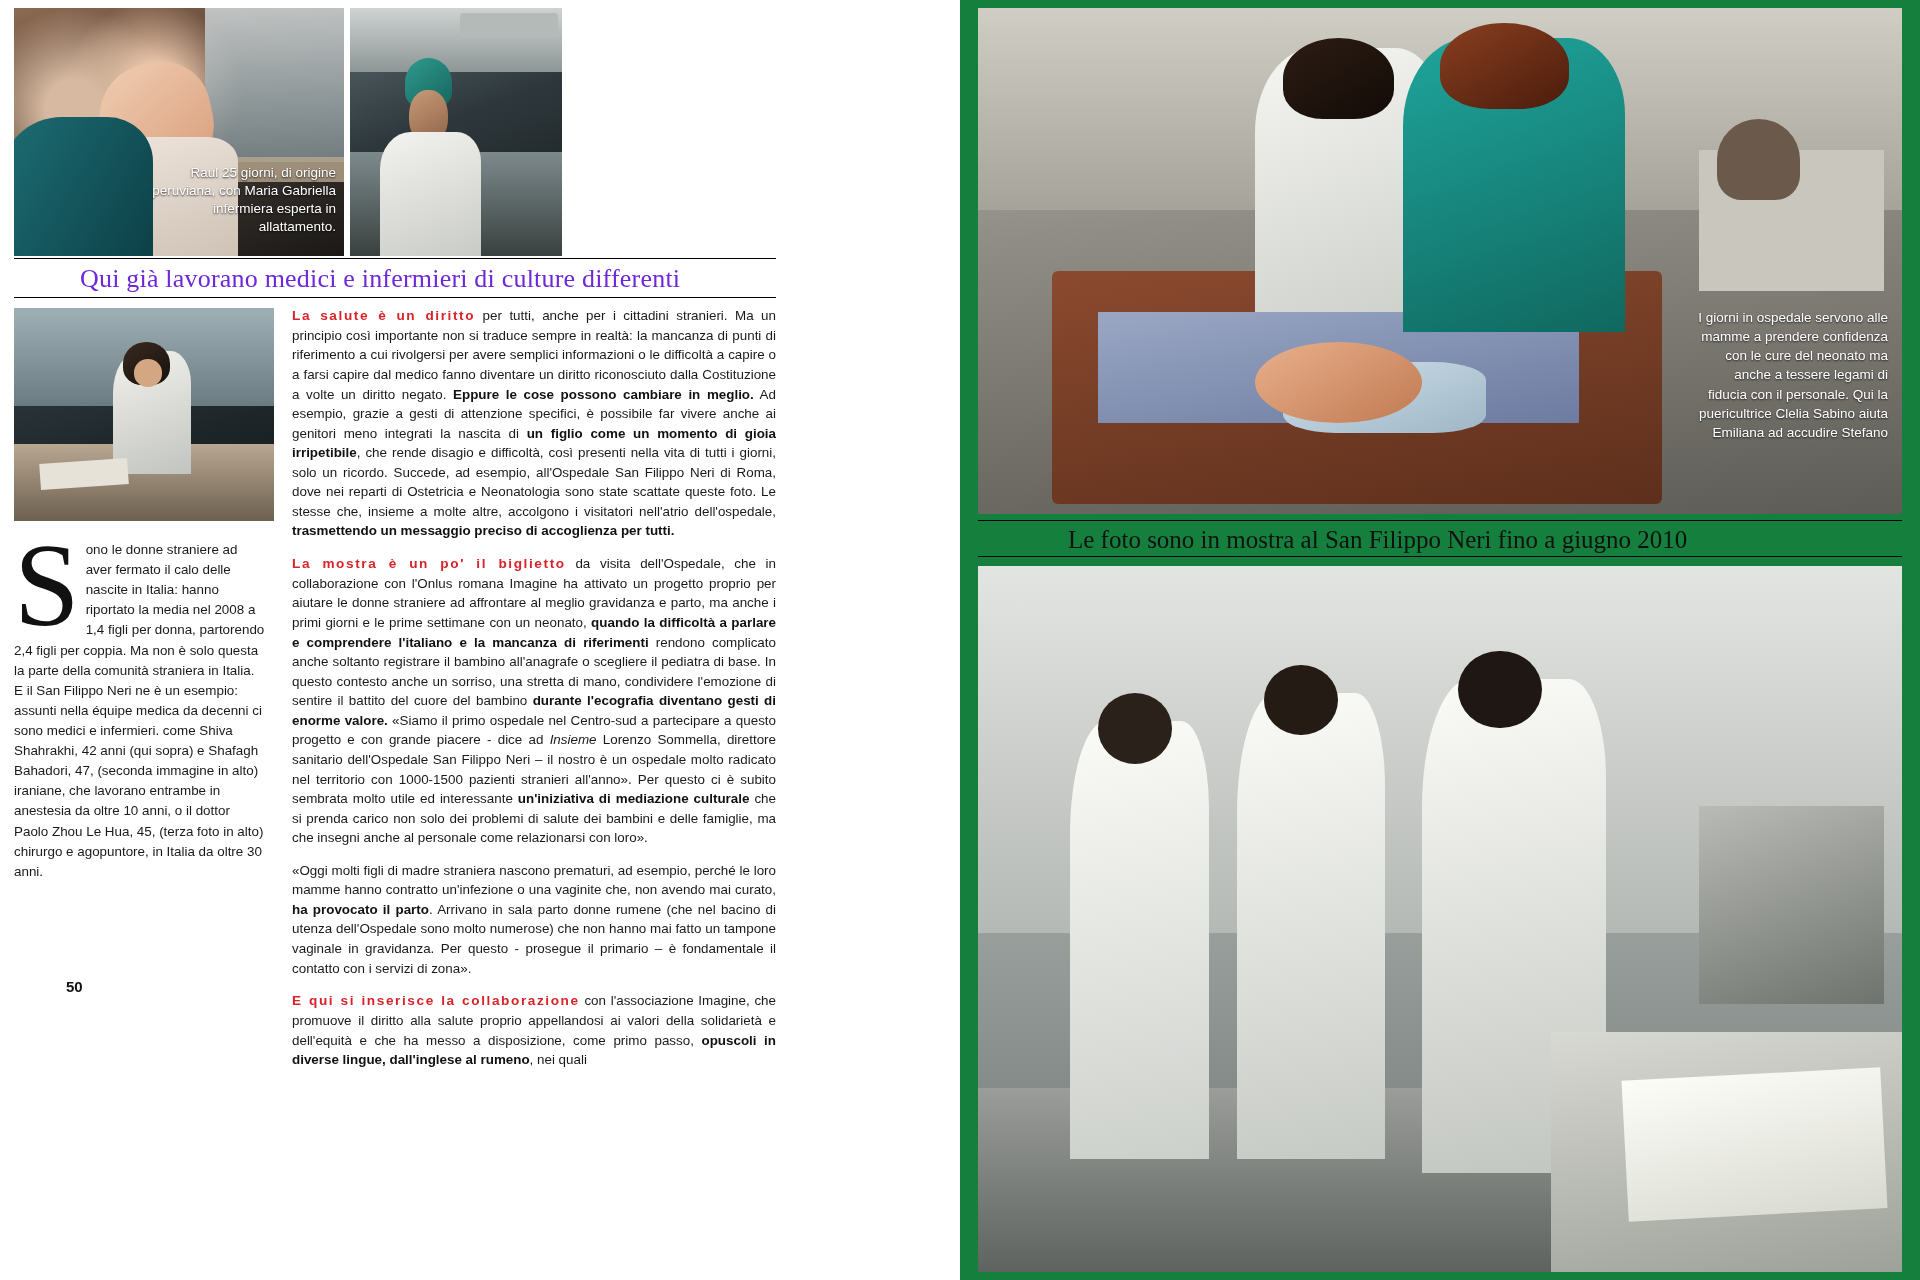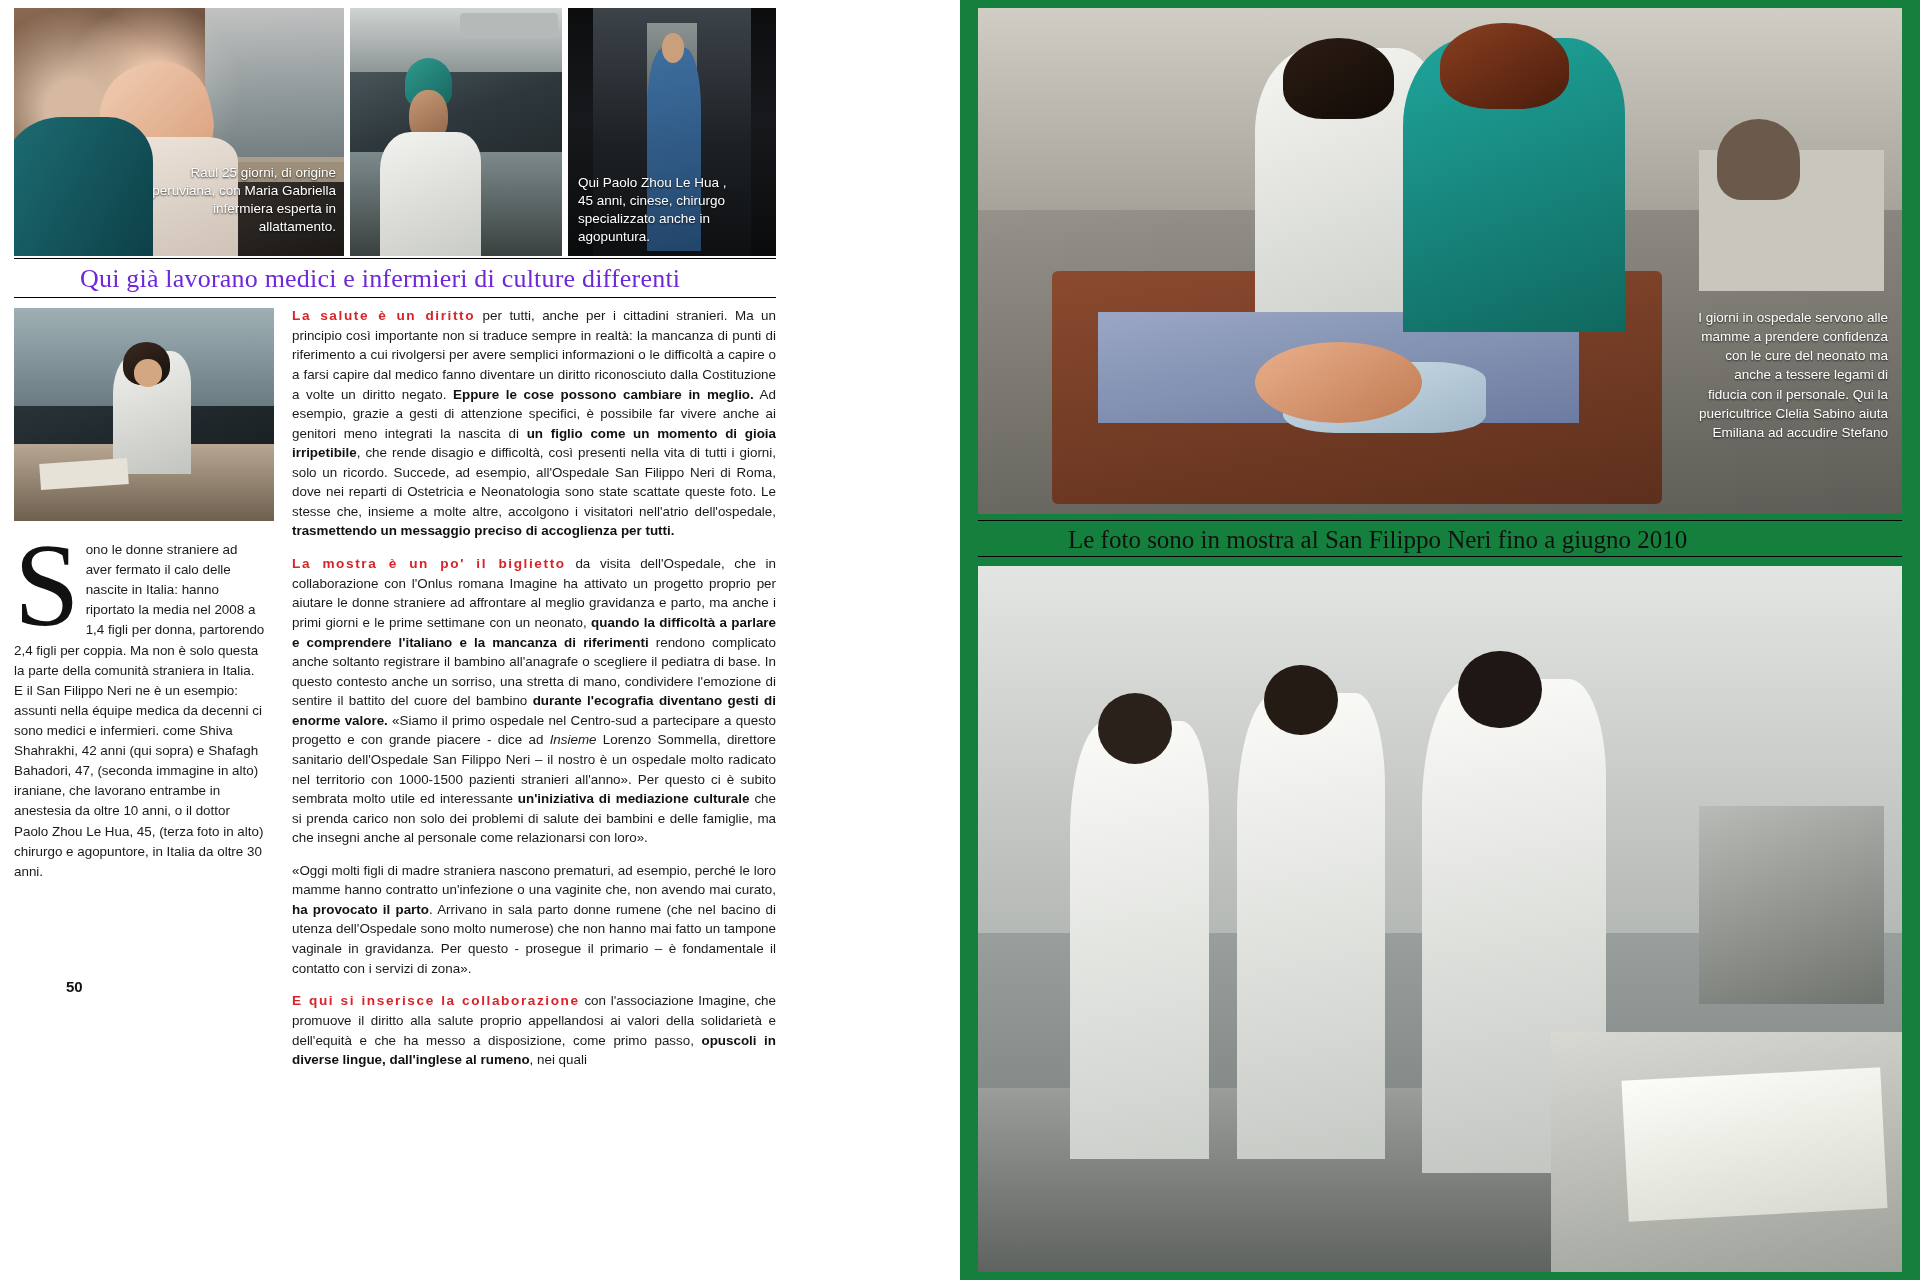--- a/index.html
+++ b/index.html
@@ -196,27 +196,20 @@
 
     <div class="photo p2" style="left:350px;top:8px;width:212px;height:248px;">
       <div class="ceil"></div>
         <div class="duct"></div>
         <div class="cab"></div>
       <div class="cap2"></div>
         <div class="face"></div>
         <div class="coat"></div>
     </div>
 
-    <div class="photo p3" style="left:568px;top:8px;width:208px;height:248px;">
-      <div class="corr"></div>
-        <div class="door"></div>
-        <div class="man"></div>
-        <div class="head"></div>
-      <div class="cap" style="left:10px;bottom:10px;width:150px;">Qui Paolo Zhou Le Hua , 45 anni, cinese, chirurgo specializzato anche in agopuntura.</div>
-    </div>
 
     <div class="hairline" style="left:14px;top:258px;width:762px;height:1px;"></div>
     <div class="hairline" style="left:14px;top:290px;width:762px;height:1px;opacity:0;"></div>
     <div class="serif-head" style="position:absolute;left:80px;top:264px;width:700px;">Qui già lavorano medici e infermieri di culture differenti</div>
     <div class="hairline" style="left:14px;top:297px;width:762px;height:1px;"></div>
 
     <div class="photo p4" style="left:14px;top:308px;width:260px;height:213px;">
       <div class="wall"></div>
         <div class="desk"></div>
       <div class="person"></div>

